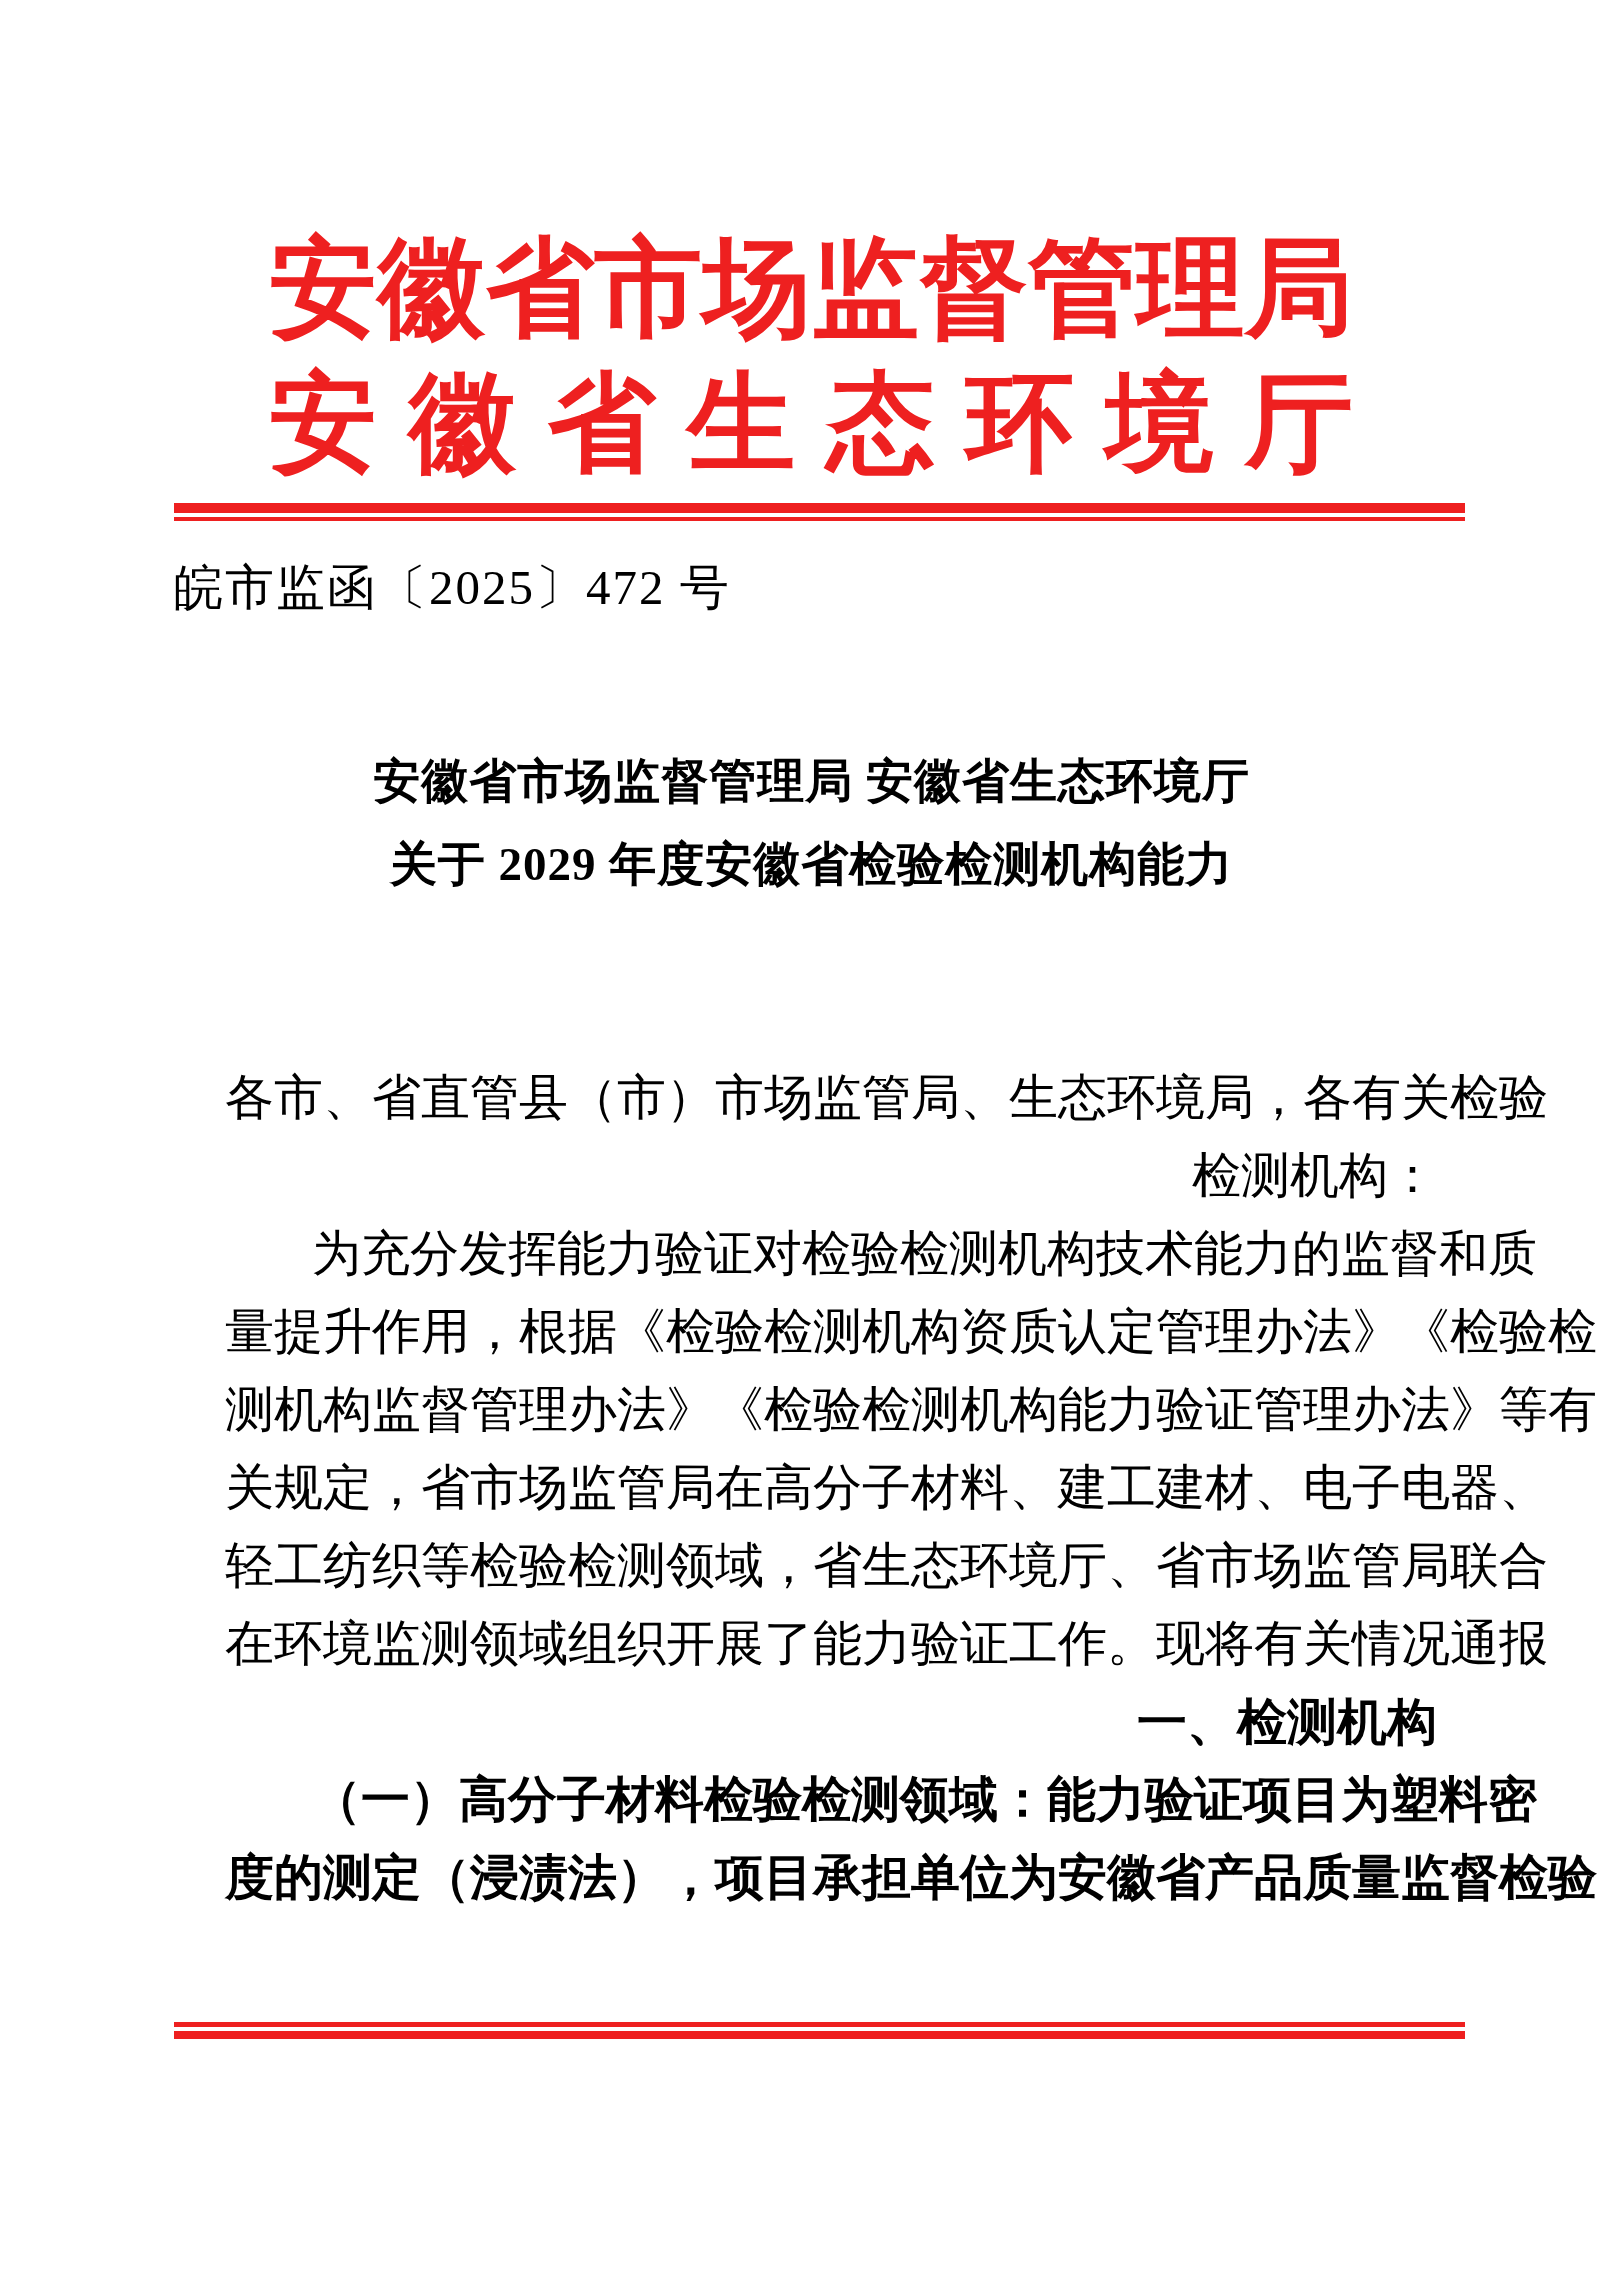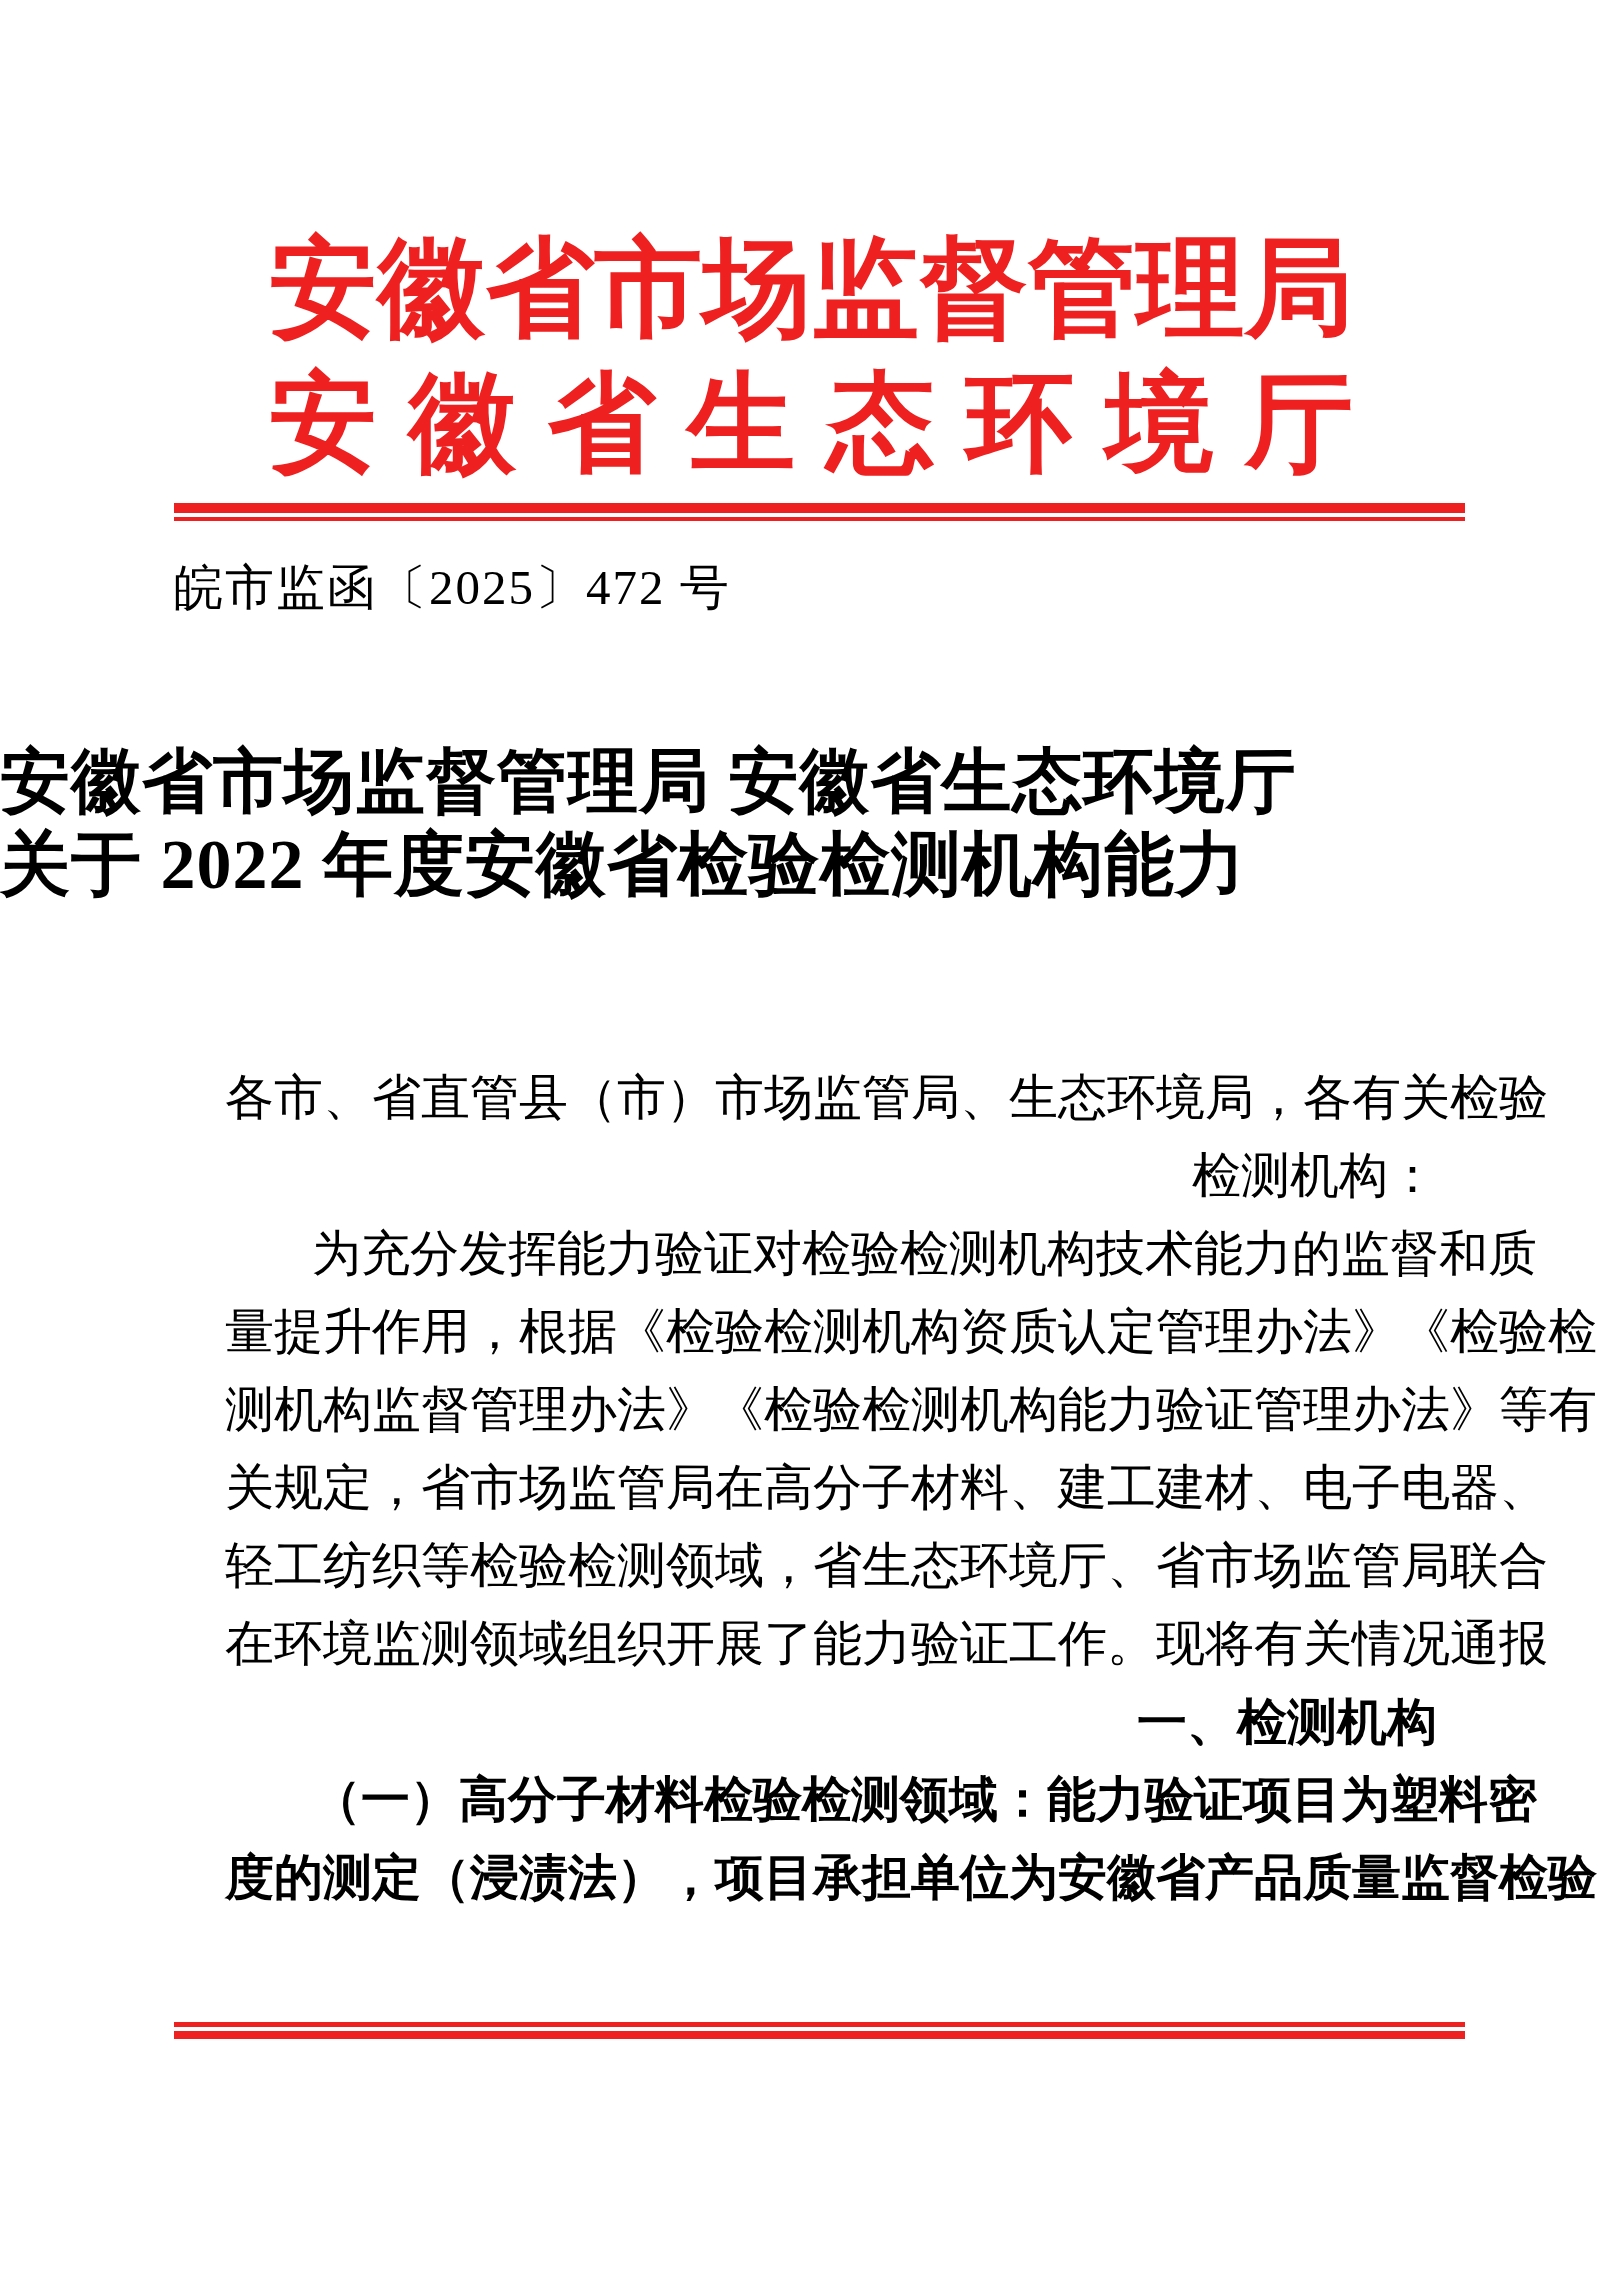--- a/index.html
+++ b/index.html
@@ -55,23 +55,23 @@
     line-height:61px;
     letter-spacing:2px;
   }
 
   
   .title{
     position:absolute;
     top:740px;
     left:0;
     width:var(--page-w);
-    text-align:left;
+    text-align:center;
     font-weight:bold;
-    font-size:70px;
+    font-size:47px;
     line-height:83px;
     letter-spacing:1px;
   }
 
   
   .body-block{
     position:absolute;
     top:1059px;
     left:225px;
     width:1212px;
@@ -122,21 +122,21 @@
   <div class="rule rule-top">
     <div class="bar-a"></div>
     <div class="gap"></div>
     <div class="bar-b"></div>
   </div>
 
   <div class="doc-number">皖市监函〔2025〕472 号</div>
 
   <div class="title">
     <div>安徽省市场监督管理局 安徽省生态环境厅</div>
-    <div>关于 2022 年度安徽省检验检测机构能力</div>
+    <div>关于 2029 年度安徽省检验检测机构能力</div>
   </div>
 
   <div class="body-block">
     <div class="line dist">
         <span>各</span>
         <span>市</span>
         <span>、</span>
         <span>省</span>
         <span>直</span>
         <span>管</span>

